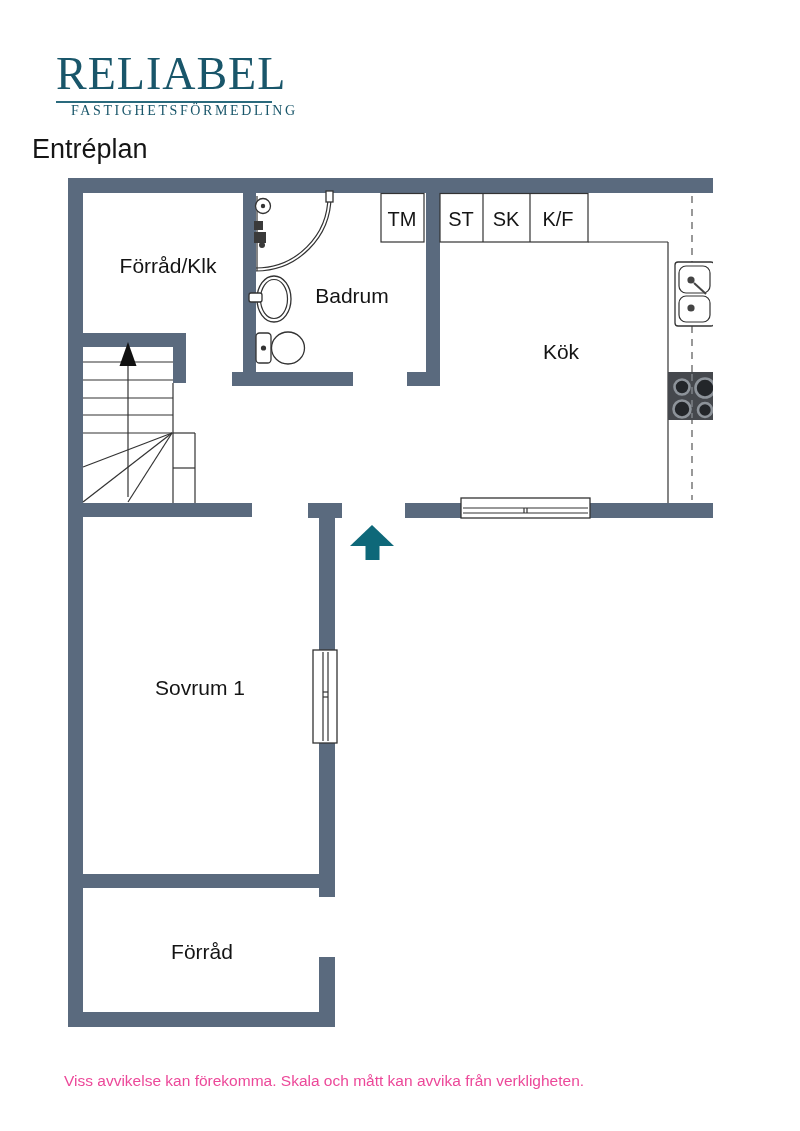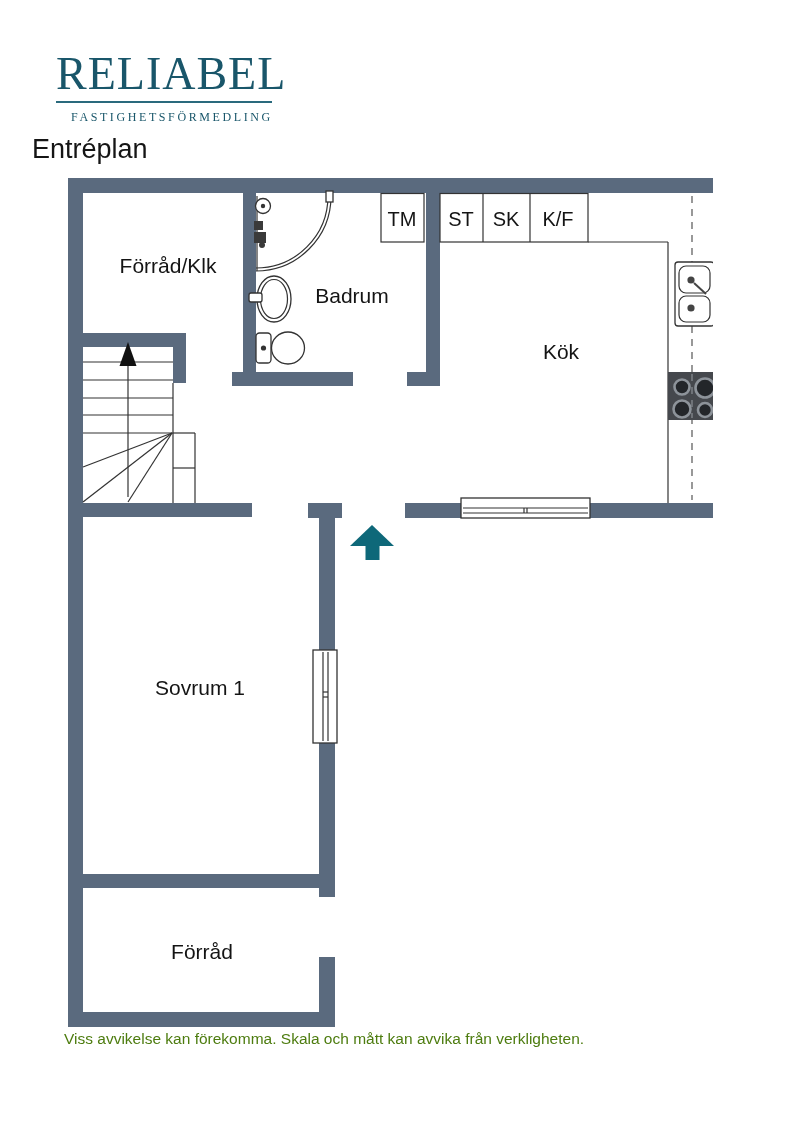--- a/index.html
+++ b/index.html
@@ -2,25 +2,25 @@
 <html><head>
 <meta charset="utf-8">
 <style>
   html,body{margin:0;padding:0;background:#ffffff;}
   .page{position:relative;width:713px;height:1131px;background:#ffffff;overflow:hidden;
         font-family:"Liberation Sans",sans-serif;}
   .logo{position:absolute;left:56px;top:50px;width:260px;}
   .brand{font-family:"Liberation Serif",serif;font-size:46px;line-height:1.05;
          color:#19566a;letter-spacing:1px;font-weight:400;}
   .brand-rule{width:216px;height:0;border-bottom:2px solid #2a6a7d;margin-top:3px;}
-  .brand-sub{font-family:"Liberation Serif",serif;font-size:12px;color:#19566a;
-             letter-spacing:2.6px;margin-top:7px;padding-left:15px;}
+  .brand-sub{font-family:"Liberation Serif",serif;font-size:14px;color:#19566a;
+             letter-spacing:2.6px;padding-left:15px;}
   .plan-title{position:absolute;left:32px;top:134px;width:768px;text-align:left;
               font-size:27px;color:#151515;}
-  .disclaimer{position:absolute;left:64px;top:1030px;font-size:15.5px;color:#4d7c0f;}
+  .disclaimer{position:absolute;left:64px;top:1072px;font-size:15.5px;color:#ec4899;}
   svg{position:absolute;left:0;top:0;}
   .walls{fill:#5a6a7e;stroke:none;}
   .thin{stroke:#333;stroke-width:1.2;fill:none;}
   .fixture{stroke:#333;stroke-width:1.3;fill:#ffffff;}
   .room-label{font-family:"Liberation Sans",sans-serif;font-size:21px;fill:#141414;
               text-anchor:middle;}
   .cab-label{font-family:"Liberation Sans",sans-serif;font-size:20px;fill:#141414;
              text-anchor:middle;}
   .arrow{fill:#0e6879;}
 </style>

